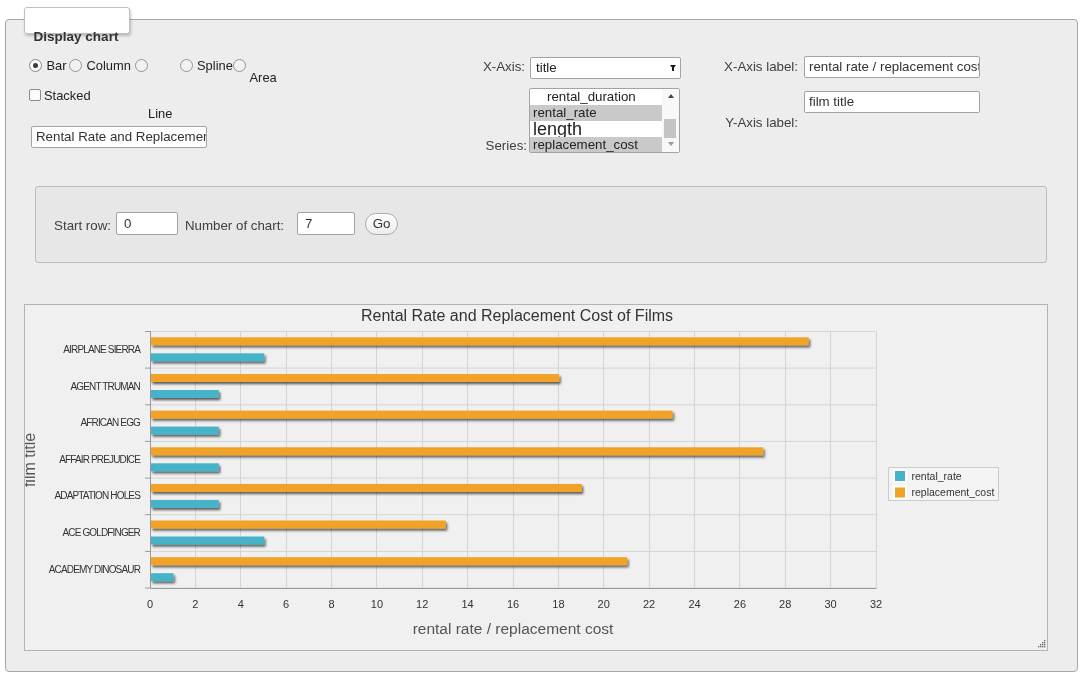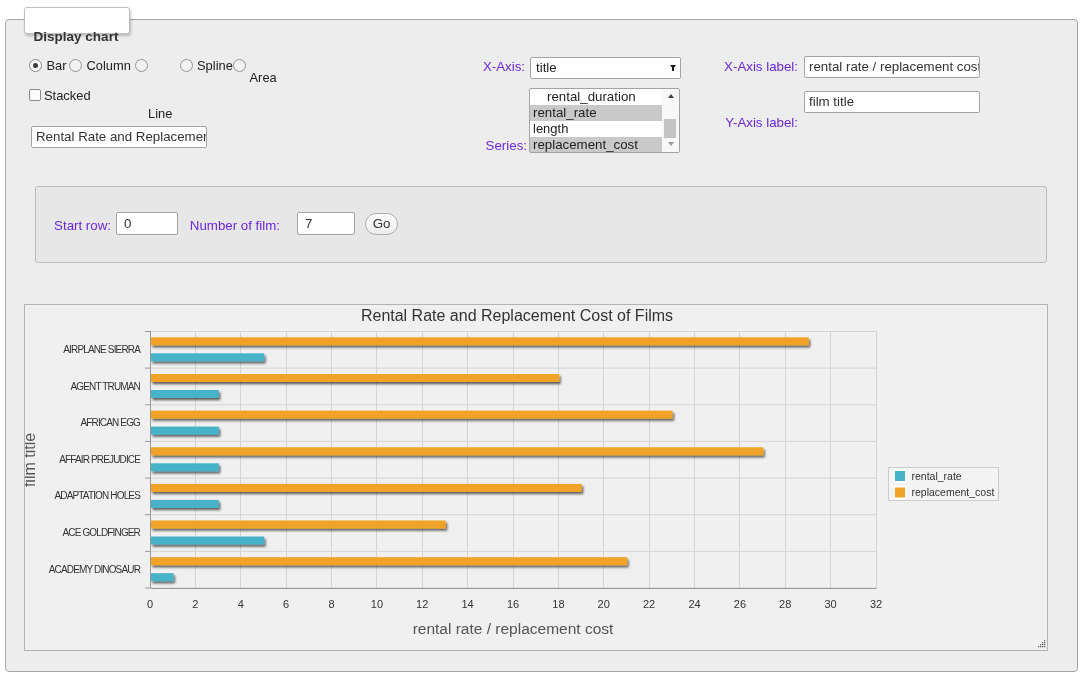--- a/index.html
+++ b/index.html
@@ -1,20 +1,20 @@
 <!DOCTYPE html>
 <html><head>
 <meta charset="utf-8">
 <style>
 html,body{margin:0;padding:0;}
 body{width:1081px;height:681px;position:relative;background:#ffffff;
   font-family:"Liberation Sans", sans-serif;overflow:hidden;}
 .abs{position:absolute;}
 .lbl{font-size:12.9px;color:#222;white-space:nowrap;}
-.rlbl{font-size:13.3px;color:#6d28d9;white-space:nowrap;text-align:right;}
+.rlbl{font-size:13.3px;color:#404040;white-space:nowrap;text-align:right;}
 .inp{background:#fff;border:1px solid #a3a3a3;border-radius:2px;font-size:13.3px;color:#333;
   white-space:nowrap;overflow:hidden;line-height:20px;padding:0 4px;box-sizing:border-box;}
 </style>
 </head>
 <body>
 
 <div class="abs" style="left:5px;top:19px;width:1071px;height:651px;border:1px solid #a6a6a6;border-radius:4px;background:#ededed;"></div>
 
 <div class="abs" style="left:24px;top:7px;width:104px;height:25px;background:#fff;border:1px solid #bfbfbf;border-radius:3px;box-shadow:1px 2px 3px rgba(0,0,0,0.22);"></div>
 <div class="abs" style="left:24px;top:7px;width:104px;height:25px;line-height:24px;text-align:center;font-size:13.5px;font-weight:bold;color:#333;margin-top:18px;">Display chart</div>
@@ -38,39 +38,39 @@
 
 <div class="abs rlbl" style="left:425px;top:59px;width:100px;">X-Axis:</div>
 <div class="abs" style="left:530px;top:56.5px;width:151px;height:22.5px;background:#fff;border:1px solid #a3a3a3;border-radius:2px;box-sizing:border-box;"></div>
 <div class="abs" style="left:536px;top:59.5px;font-size:13.3px;color:#222;">title</div>
 <div class="abs" style="left:669.5px;top:65px;width:0;height:0;border-left:3.5px solid transparent;border-right:3.5px solid transparent;border-top:4px solid #1a1a1a;"></div>
 <div class="abs" style="left:671.8px;top:67.5px;width:2.4px;height:3px;background:#1a1a1a;"></div>
 
 <div class="abs" style="left:529px;top:87.5px;width:151px;height:65px;background:#fff;border:1px solid #a3a3a3;border-radius:2px;box-sizing:border-box;overflow:hidden;">
   <div style="position:absolute;left:0;top:0;width:134px;height:16.25px;font-size:13.3px;color:#222;padding-left:17px;line-height:16px;">rental_duration</div>
   <div style="position:absolute;left:0;top:16.25px;width:134px;height:16.25px;font-size:13.3px;color:#222;padding-left:3px;line-height:16px;background:#c9c9c9;">rental_rate</div>
-  <div style="position:absolute;left:0;top:32.5px;width:134px;height:21px;font-size:13px;color:#222;padding-left:3px;line-height:16px;">length</div>
+  <div style="position:absolute;left:0;top:32.5px;width:134px;height:21px;font-size:18px;color:#222;padding-left:3px;line-height:16px;">length</div>
   <div style="position:absolute;left:0;top:48.75px;width:134px;height:16.25px;font-size:13.3px;color:#222;padding-left:3px;line-height:16px;background:#c9c9c9;">replacement_cost</div>
 
   <div style="position:absolute;right:0;top:0;width:17px;height:63px;background:#f8f8f8;"></div>
   <div style="position:absolute;right:5px;top:5.5px;width:0;height:0;border-left:3.5px solid transparent;border-right:3.5px solid transparent;border-bottom:4.5px solid #444;"></div>
   <div style="position:absolute;right:5px;bottom:5.5px;width:0;height:0;border-left:3.5px solid transparent;border-right:3.5px solid transparent;border-top:4.5px solid #999;"></div>
   <div style="position:absolute;right:3px;top:30px;width:12px;height:19px;background:#c4c4c4;"></div>
 </div>
 <div class="abs rlbl" style="left:427px;top:138px;width:100px;">Series:</div>
 
 <div class="abs rlbl" style="left:698px;top:59px;width:100px;">X-Axis label:</div>
 <div class="abs inp" style="left:804px;top:55.5px;width:176px;height:22px;">rental rate / replacement cost</div>
 <div class="abs rlbl" style="left:698px;top:95px;width:100px;margin-top:20px;">Y-Axis label:</div>
 <div class="abs inp" style="left:804px;top:91px;width:176px;height:22px;">film title</div>
 
 <div class="abs" style="left:35px;top:186px;width:1010px;height:75px;background:#e7e7e7;border:1px solid #bcbcbc;border-radius:3px;"></div>
 <div class="abs rlbl" style="left:31px;top:218px;width:80px;">Start row:</div>
 <div class="abs inp" style="left:116px;top:212px;width:62px;height:23px;line-height:21px;padding-left:7px;">0</div>
-<div class="abs rlbl" style="left:185px;top:218px;width:95px;">Number of film:</div>
+<div class="abs rlbl" style="left:185px;top:218px;width:95px;">Number of chart:</div>
 <div class="abs inp" style="left:297px;top:212px;width:58px;height:23px;line-height:21px;padding-left:7px;">7</div>
 <div class="abs" style="left:365px;top:213px;width:33px;height:22px;border:1px solid #adadad;border-radius:11px;background:linear-gradient(#fdfdfd,#ededed);box-sizing:border-box;text-align:center;line-height:20px;font-size:13.3px;color:#333;">Go</div>
 
 <div class="abs" style="left:24px;top:304px;width:1022px;height:345px;border:1px solid #b3b3b3;background:#f0f0f0;">
 <svg width="1022" height="345" style="position:absolute;left:0;top:0;">
   <defs>
     <filter id="sh" x="-30%" y="-60%" width="160%" height="260%">
       <feDropShadow dx="1.5" dy="2.2" stdDeviation="1.3" flood-color="#000" flood-opacity="0.6"></feDropShadow>
     </filter>
   </defs>

